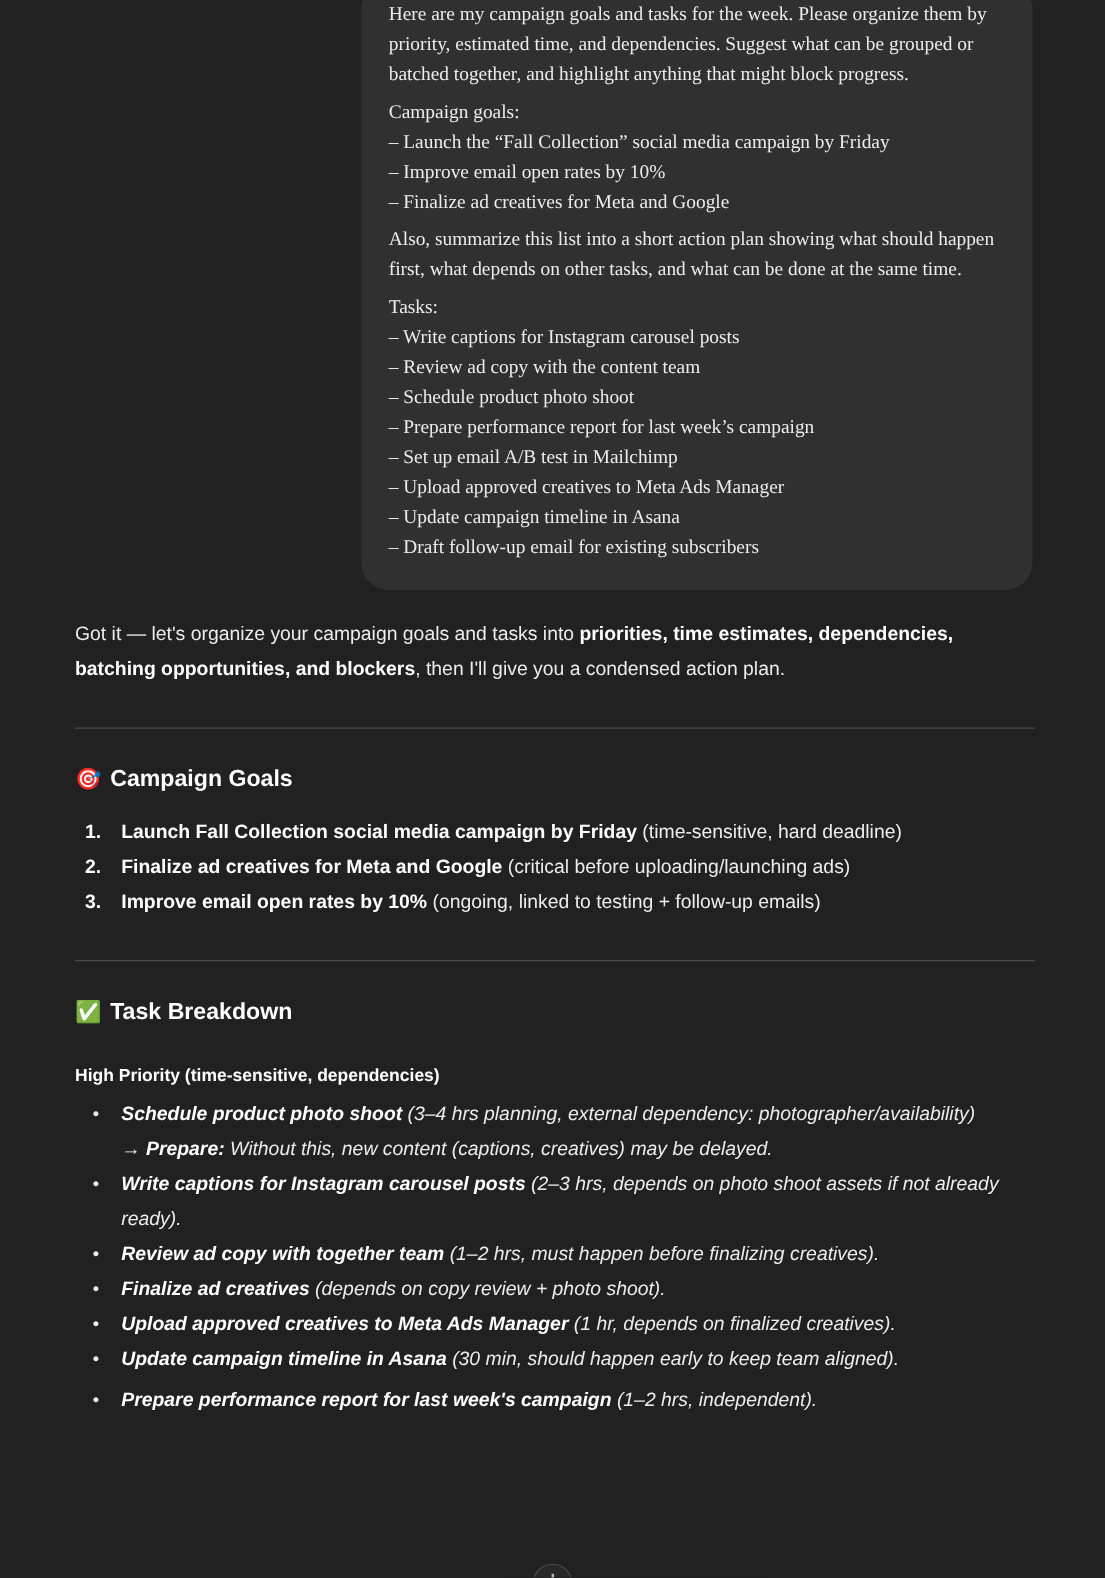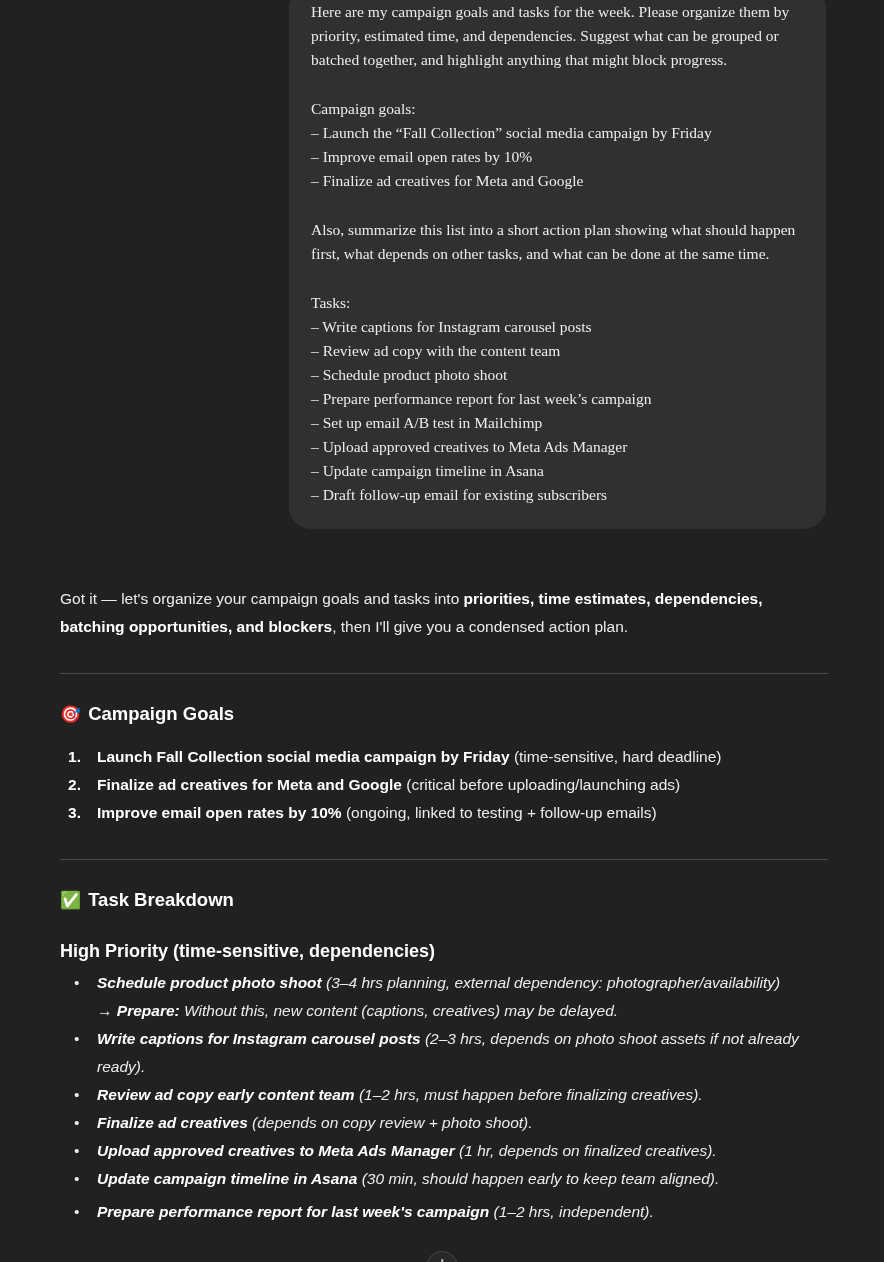--- a/index.html
+++ b/index.html
@@ -43,33 +43,33 @@
     font-size: 15.5px;
     line-height: 24px;
     color: #ececec;
   }
   .user-bubble p {
     margin: 0;
     padding: 0;
     white-space: pre-wrap;
     font-family: Liberation Serif, serif;
   }
-  .user-bubble .pblock { margin-top: 25px; }
+  .user-bubble .pblock { margin-top: 6px; }
   .user-bubble .pblock:first-child { margin-top: 14px; }
 
   
   .assistant {
     padding: 0 56px 0 60px;
     font-size: 15.5px;
     line-height: 28px;
     color: #ececec;
   }
   .assistant .intro {
     margin: 0;
-    padding-top: 56px;
+    padding-top: 22px;
     line-height: 28px;
   }
   b, strong { font-weight: 700; color: #ffffff; }
 
   hr.rule {
     border: none;
     border-top: 1px solid #4a4a4a;
     margin: 32px 0 0 0;
     width: 768px;
   }
@@ -111,21 +111,21 @@
     font-weight: 700;
     color: #ffffff;
   }
 
   
   .prio {
     font-weight: 700;
     color: #ffffff;
     margin: 25px 0 0 0;
     line-height: 26px;
-    font-size: 18px;
+    font-size: 14px;
   }
 
   ul.tasks {
     margin: 5px 0 0 0;
     padding: 0;
     list-style: none;
     font-style: italic;
   }
   ul.tasks > li {
     position: relative;
@@ -212,21 +212,21 @@
 
     <h2 class="section">
       <span class="emoji">✅</span>
       <span>Task Breakdown</span>
     </h2>
 
     <p class="prio">High Priority (time-sensitive, dependencies)</p>
     <ul class="tasks">
       <li><b>Schedule product photo shoot</b><span> (3–4 hrs planning, external dependency: photographer/availability)</span><span class="subline"><span>→ </span><b>Prepare:</b><span> Without this, new content (captions, creatives) may be delayed.</span></span></li>
       <li><b>Write captions for Instagram carousel posts</b><span> (2–3 hrs, depends on photo shoot assets if not already ready).</span></li>
-      <li><b>Review ad copy early content team</b><span> (1–2 hrs, must happen before finalizing creatives).</span></li>
+      <li><b>Review ad copy with together team</b><span> (1–2 hrs, must happen before finalizing creatives).</span></li>
       <li><b>Finalize ad creatives</b><span> (depends on copy review + photo shoot).</span></li>
       <li><b>Upload approved creatives to Meta Ads Manager</b><span> (1 hr, depends on finalized creatives).</span></li>
       <li><b>Update campaign timeline in Asana</b><span> (30 min, should happen early to keep team aligned).</span></li>
     </ul>
 
     <ul class="tasks">
       <li><b>Prepare performance report for last week's campaign</b><span> (1–2 hrs, independent).</span></li>
     </ul>
 
   </div>

